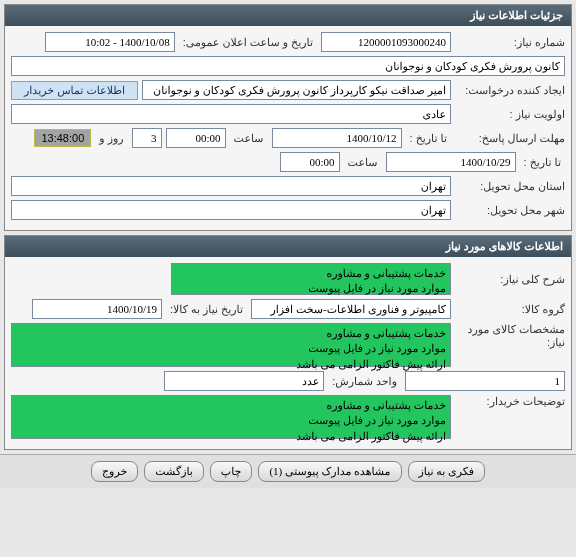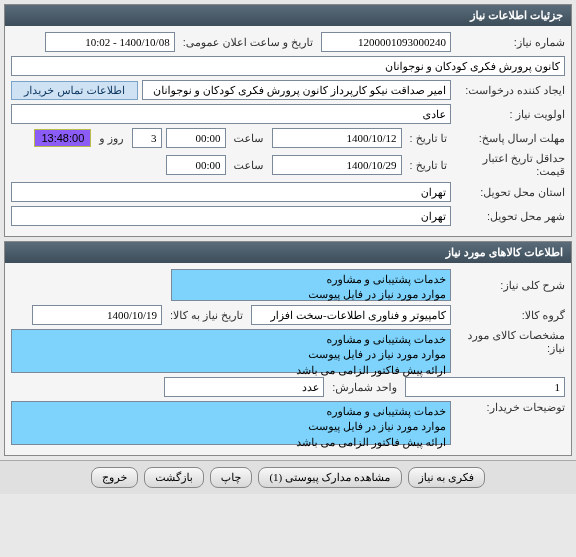--- a/index.html
+++ b/index.html
@@ -51,30 +51,30 @@
   border: 1px solid #7a8a9a;
   background: #fff;
   padding: 2px 4px;
   font-size: 11px;
   font-family: Tahoma;
   height: 20px;
   direction: rtl;
 }
 .textarea {
   border: 1px solid #7a8a9a;
-  background: #7dd3fc;
+  background: #22c55e;
   padding: 2px 4px;
   font-size: 11px;
   font-family: Tahoma;
   direction: rtl;
   white-space: pre-line;
   line-height: 1.4;
 }
 .yellow-box {
-  background: #8b5cf6;
+  background: #a3a3a3;
   border: 1px solid #bcbc4a;
   padding: 2px 6px;
   font-size: 11px;
 }
 .blue-link {
   background: #cfe2f3;
   border: 1px solid #7aa3c9;
   padding: 2px 12px;
   font-size: 11px;
   color: #113a63;
@@ -141,21 +141,20 @@
       <span class="label-sm">تا تاریخ :</span>
       <input type="text" class="w-130" value="1400/10/12" style="">
       <span class="label-sm">ساعت</span>
       <input type="text" class="w-60" value="00:00" style="">
       <input type="text" class="w-30" value="3" style="">
       <span class="label-sm">روز و</span>
       <span class="yellow-box">13:48:00</span>
     </div>
 
     <div class="row">
-      <span class="label">حداقل تاریخ اعتبار قیمت:</span>
       <span class="label-sm">تا تاریخ :</span>
       <input type="text" class="w-130" value="1400/10/29" style="">
       <span class="label-sm">ساعت</span>
       <input type="text" class="w-60" value="00:00" style="">
     </div>
 
     <div class="row">
       <span class="label">استان محل تحویل:</span>
       <input type="text" class="flex1" value="تهران" style="">
     </div>

